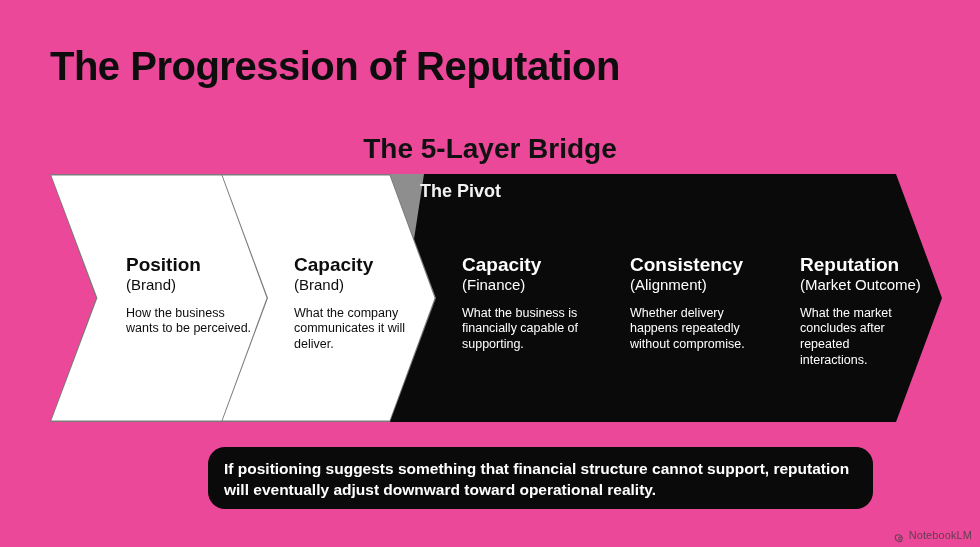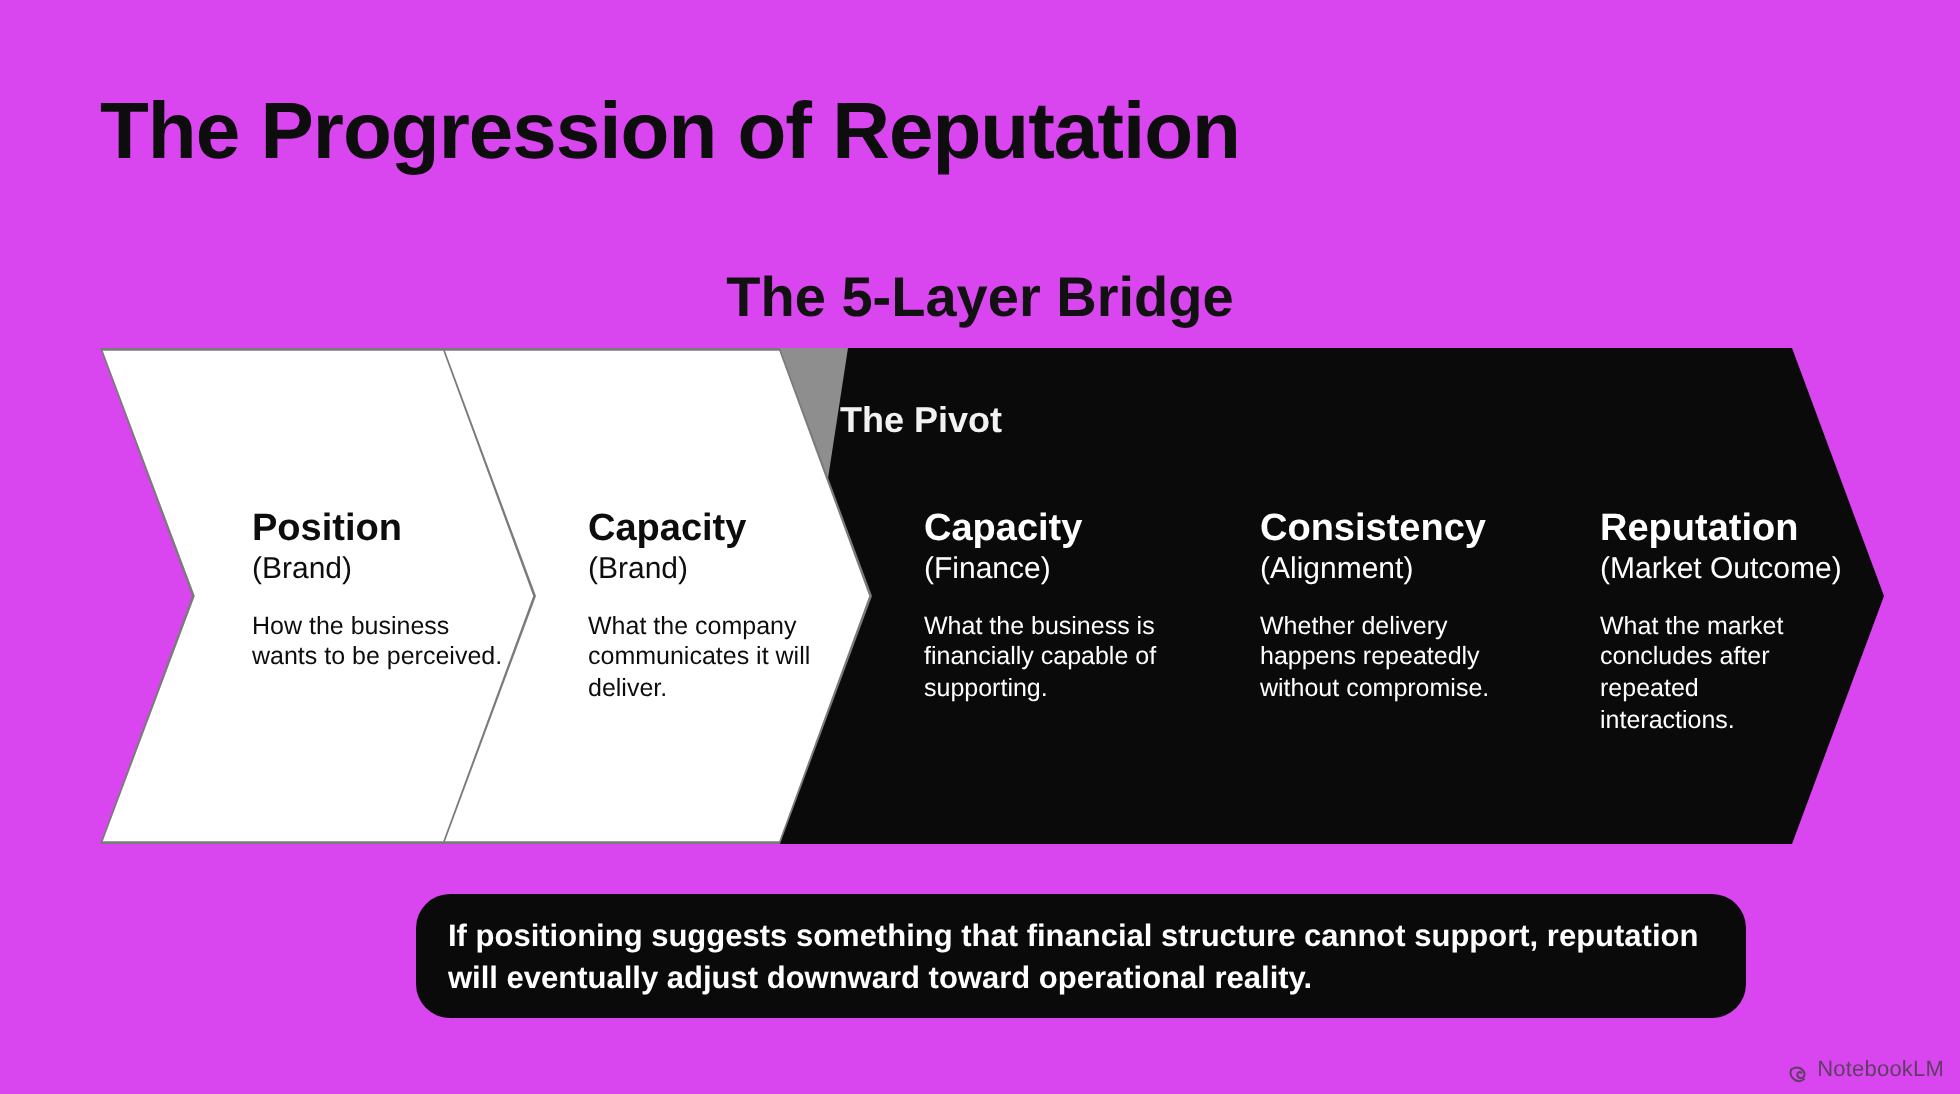--- a/index.html
+++ b/index.html
@@ -8,21 +8,21 @@
     background: #ffffff;
   }
   body {
     font-family: "Liberation Sans", sans-serif;
     -webkit-font-smoothing: antialiased;
   }
   #slide {
     position: relative;
     width: 980px;
     height: 547px;
-    background: #d946ef;
+    background: #ec4899;
     overflow: hidden;
   }
 
   
   #slide-title {
     position: absolute;
     left: 50px;
     top: 44px;
     font-size: 40px;
     font-weight: bold;
@@ -113,21 +113,21 @@
   .chev.dark .chev-sub,
   .chev.dark .chev-desc,
   .chev.gray .chev-name,
   .chev.gray .chev-sub,
   .chev.gray .chev-desc { color: #ffffff; }
 
   
   #pivot-label {
     position: absolute;
     left: 420px;
-    top: 200px;
+    top: 181px;
     font-size: 18px;
     font-weight: bold;
     color: #f2f2f2;
     white-space: nowrap;
     z-index: 9;
     text-align: center;
   }
 
   
   #banner {

